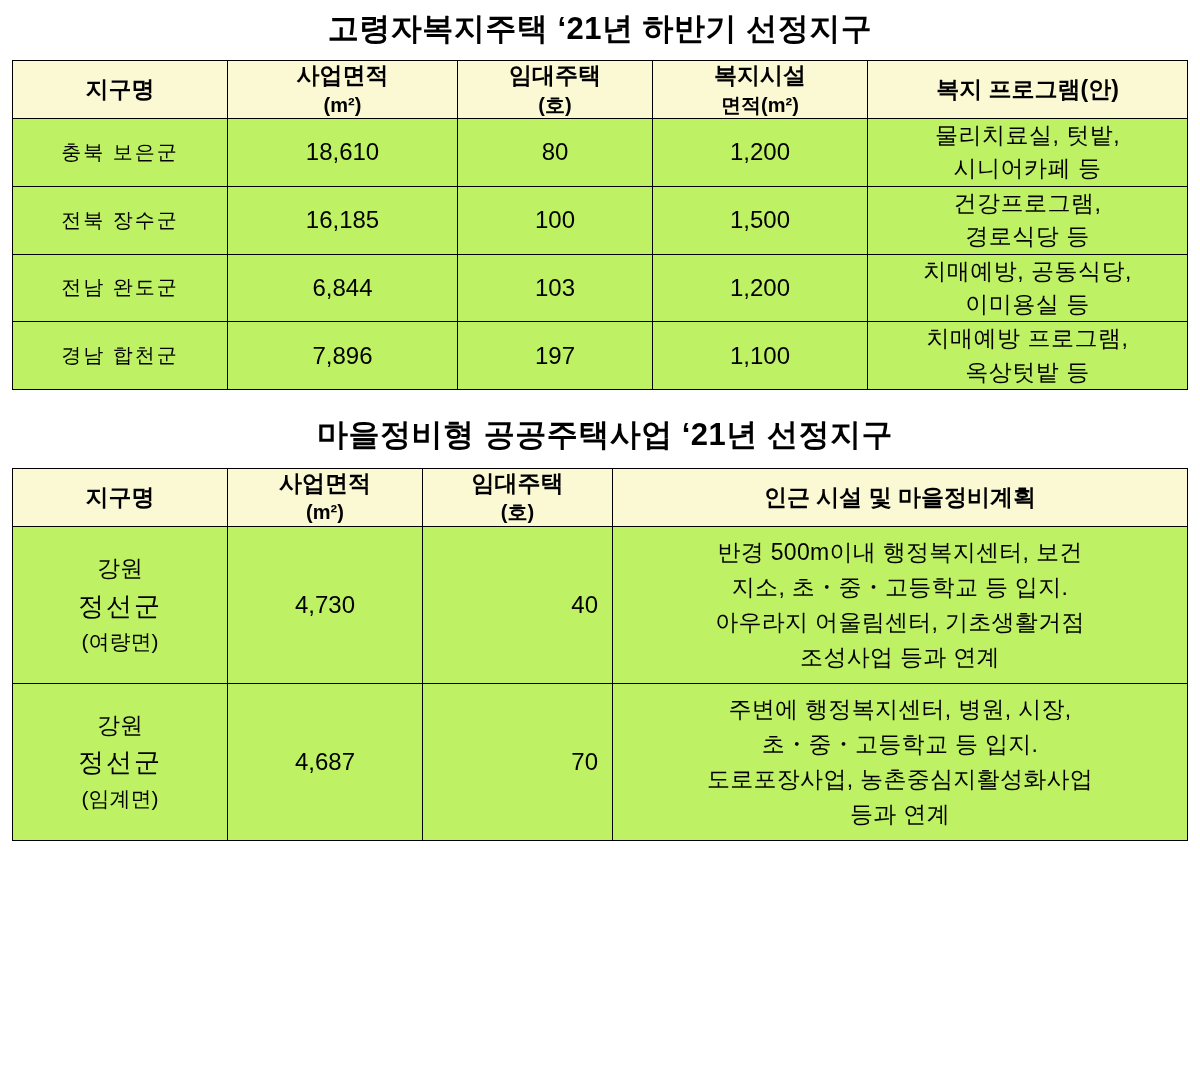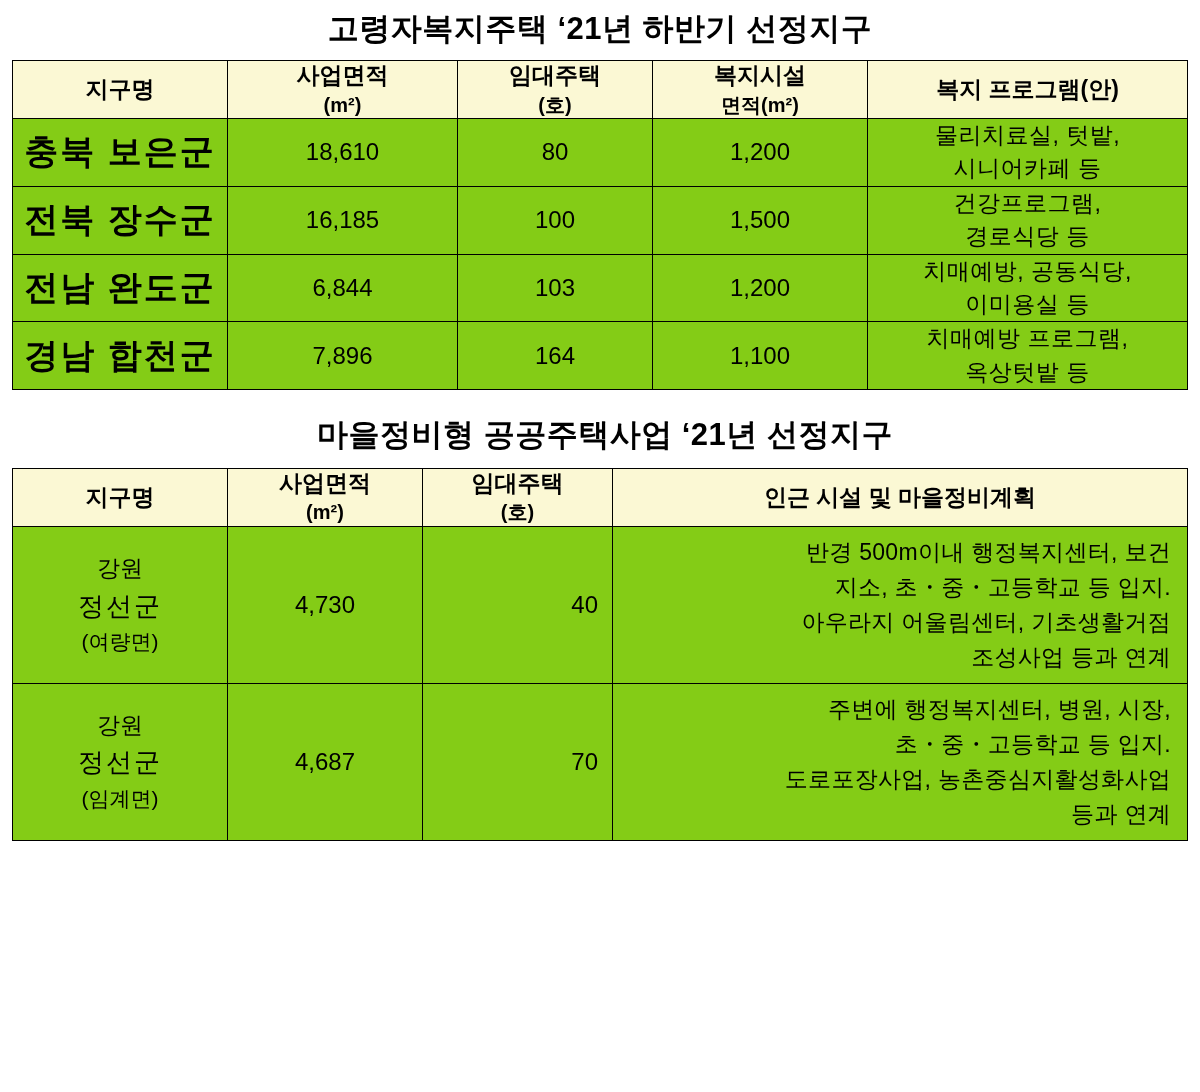--- a/index.html
+++ b/index.html
@@ -28,21 +28,21 @@
     letter-spacing: 0.5px;
     line-height: 1.1;
   }
   #title-1 { padding-top: 12px; padding-bottom: 14px; }
   #title-2 { padding-top: 28px; padding-bottom: 16px; margin-left: 10px; }
 
   table.data-table {
     border-collapse: collapse;
     table-layout: fixed;
     margin: 0 auto;
-    background: #84cc16;
+    background: #bef264;
   }
   table.data-table td, table.data-table th {
     border: 1px solid #000000;
     padding: 0;
     vertical-align: middle;
   }
   .head-cell {
     background: #fbf8d4;
     text-align: center;
     font-weight: bold;
@@ -60,22 +60,22 @@
   
   #table-1 { width: 1175px; }
   #table-1 .col-a { width: 215px; }
   #table-1 .col-b { width: 230px; }
   #table-1 .col-c { width: 195px; }
   #table-1 .col-d { width: 215px; }
   #table-1 .col-e { width: 320px; }
 
   #table-1 td.cell-name {
     text-align: center;
-    font-size: 34px;
-    font-weight: bold;
+    font-size: 20px;
+    font-weight: normal;
     letter-spacing: 2px;
     padding: 6px 2px;
   }
   #table-1 td.cell-num {
     text-align: center;
     font-size: 24px;
     padding: 6px 2px;
   }
   #table-1 td.cell-prog {
     text-align: center;
@@ -113,21 +113,21 @@
     text-align: center;
     font-size: 24px;
     padding: 6px 2px;
   }
   #table-2 td.cell-num-right {
     text-align: right;
     font-size: 24px;
     padding: 6px 14px 6px 10px;
   }
   #table-2 td.cell-desc {
-    text-align: right;
+    text-align: center;
     font-size: 23px;
     line-height: 1.52;
     padding: 8px 16px;
     letter-spacing: 0.3px;
   }
   #table-2 td.cell-desc .line { display: block; }
 </style>
 </head>
 <body>
 
@@ -192,21 +192,21 @@
         <td class="cell-num">103</td>
         <td class="cell-num">1,200</td>
         <td class="cell-prog">
           <span class="line">치매예방, 공동식당,</span>
           <span class="line">이미용실 등</span>
         </td>
       </tr>
       <tr>
         <td class="cell-name">경남 합천군</td>
         <td class="cell-num">7,896</td>
-        <td class="cell-num">164</td>
+        <td class="cell-num">197</td>
         <td class="cell-num">1,100</td>
         <td class="cell-prog">
           <span class="line">치매예방 프로그램,</span>
           <span class="line">옥상텃밭 등</span>
         </td>
       </tr>
     </tbody>
   </table>
 
   <div class="section-title" id="title-2">마을정비형 공공주택사업 ‘21년 선정지구</div>

